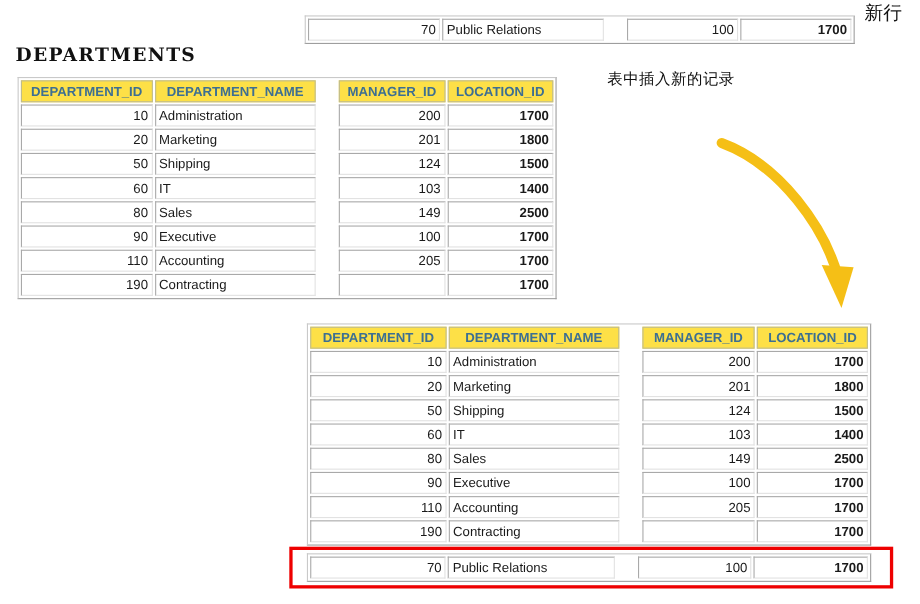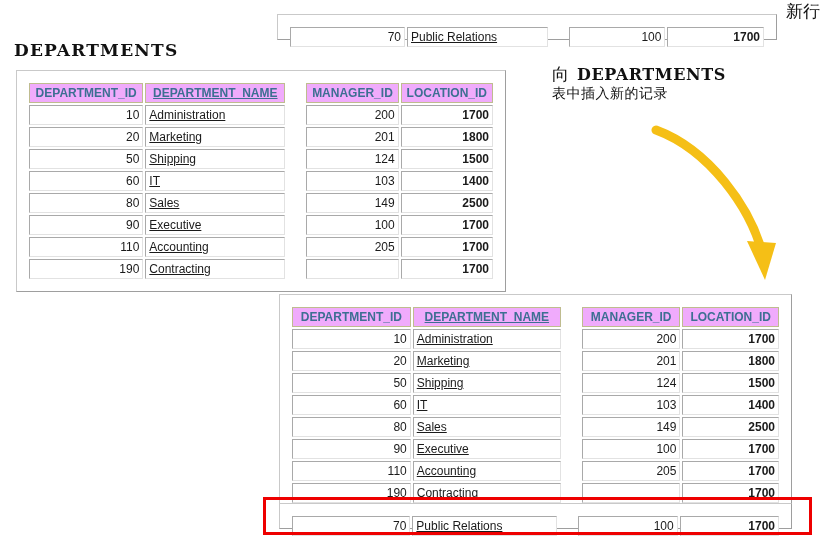--- a/index.html
+++ b/index.html
@@ -20,21 +20,21 @@
     inset: 0;
   }
 
   
   .grid {
     position: absolute;
     background: #ffffff;
     border: 1px solid #c9c9c9;
     border-right-color: #9e9e9e;
     border-bottom-color: #9e9e9e;
-    padding: 11px;
+    padding: 1px;
     box-sizing: border-box;
   }
   .grid-row {
     display: flex;
     box-sizing: border-box;
   }
   .cell {
     box-sizing: border-box;
     height: 20px;
     line-height: 18px;
@@ -54,41 +54,41 @@
   .cell.num { text-align: right; }
   .cell.txt { text-align: left; }
 
   .hcell {
     box-sizing: border-box;
     height: 20px;
     line-height: 19px;
     font-size: 12px;
     font-weight: bold;
     color: #3d6f92;
-    background: #f0abfc;
+    background: #fde047;
     border: 1px solid #bfbc8f;
     margin: 1px;
     padding: 0 4px;
     text-align: center;
     overflow: hidden;
     white-space: nowrap;
     letter-spacing: 0px;
   }
 
   
   #new-row-strip {
     left: 277px;
     top: 14px;
     width: 500px;
     height: 26px;
   }
   #new-row-strip .cell { height: 20px; }
 
   .w-a { width: 124px; }   
-  .w-b { width: 152px; text-decoration: underline; }   
+  .w-b { width: 152px; }   
   .w-c { width: 104px; margin-left: 20px; }   
   .w-d { width: 104px; font-weight: bold; }   
 
   
   #table-top {
     left: 16px;
     top: 70px;
     width: 490px;
   }
   #table-top .w-a { width: 124px; }
@@ -324,21 +324,20 @@
       <div class="cell num w-a">70</div>
       <div class="cell txt w-b">Public Relations</div>
       <div class="cell num w-c">100</div>
       <div class="cell num w-d">1700</div>
     </div>
   </div>
 
   <div id="highlight-box"></div>
 
   <div id="annotation">
-    <div class="line1"><span>向</span><span class="latin">DEPARTMENTS</span></div>
     <div class="line2">表中插入新的记录</div>
   </div>
 
   <svg id="arrow-svg" viewBox="0 0 220 190">
     <path d="M 56 22 C 110 42 150 100 162 144" fill="none" stroke="#f5bf16" stroke-width="9" stroke-linecap="round"></path>
     <path d="M 147 133 L 165 172 L 176 135 Z" fill="#f5bf16"></path>
   </svg>
 
 </div>
 

